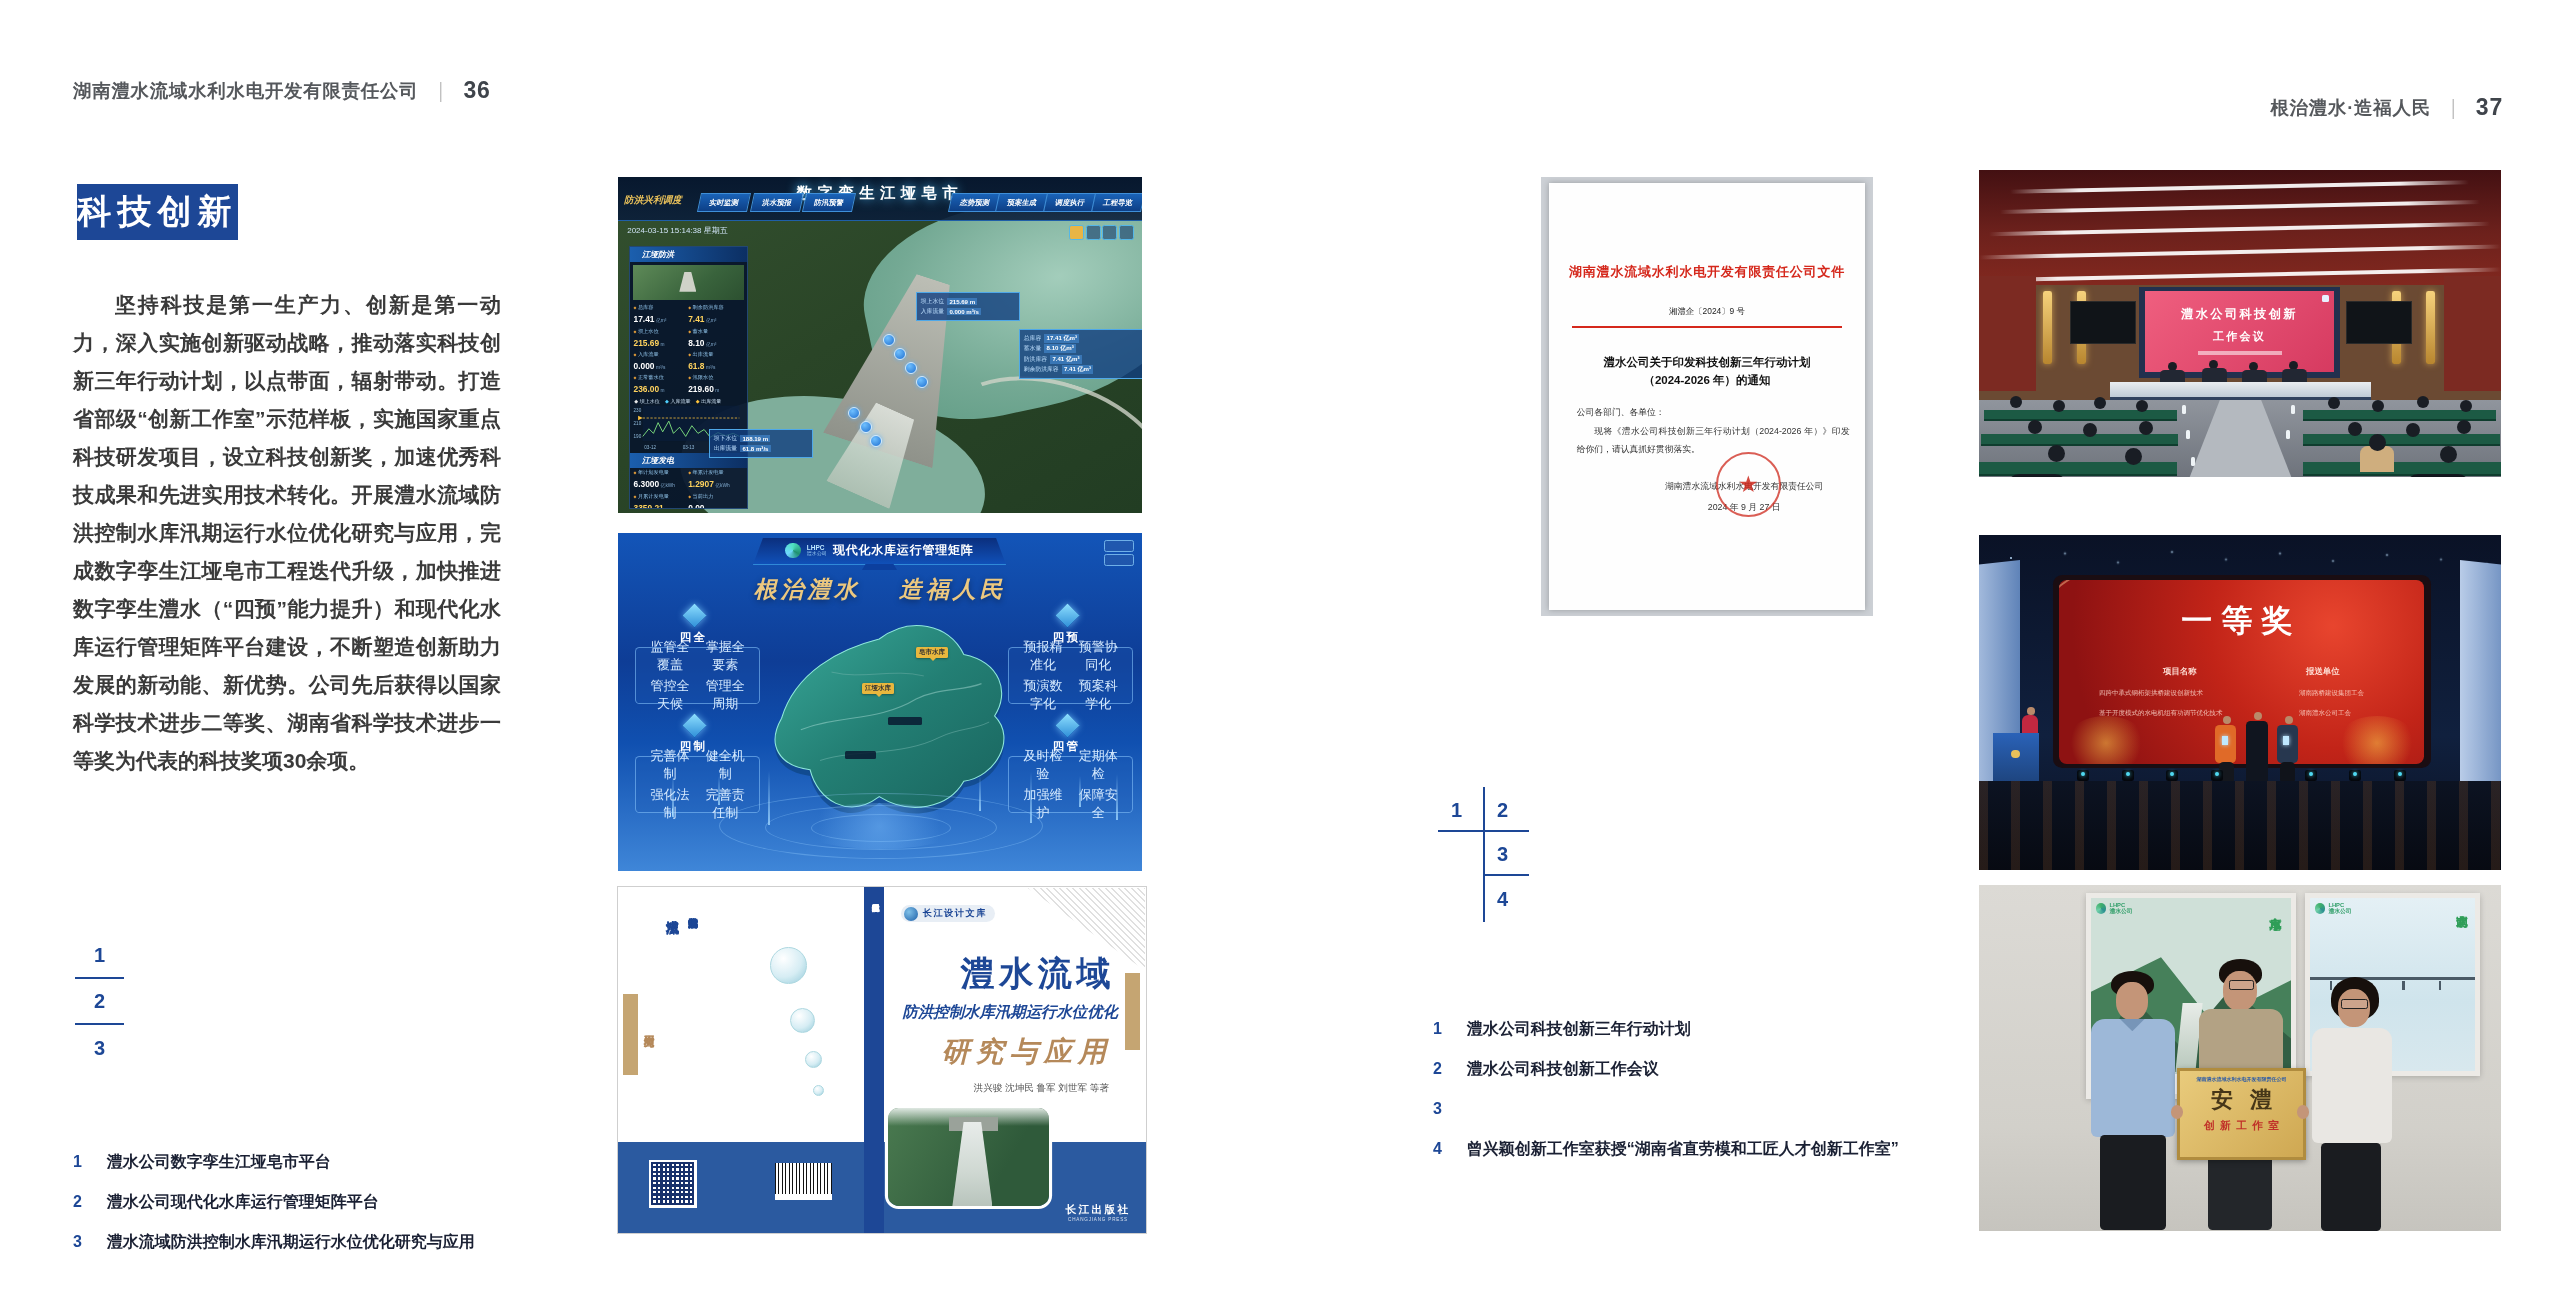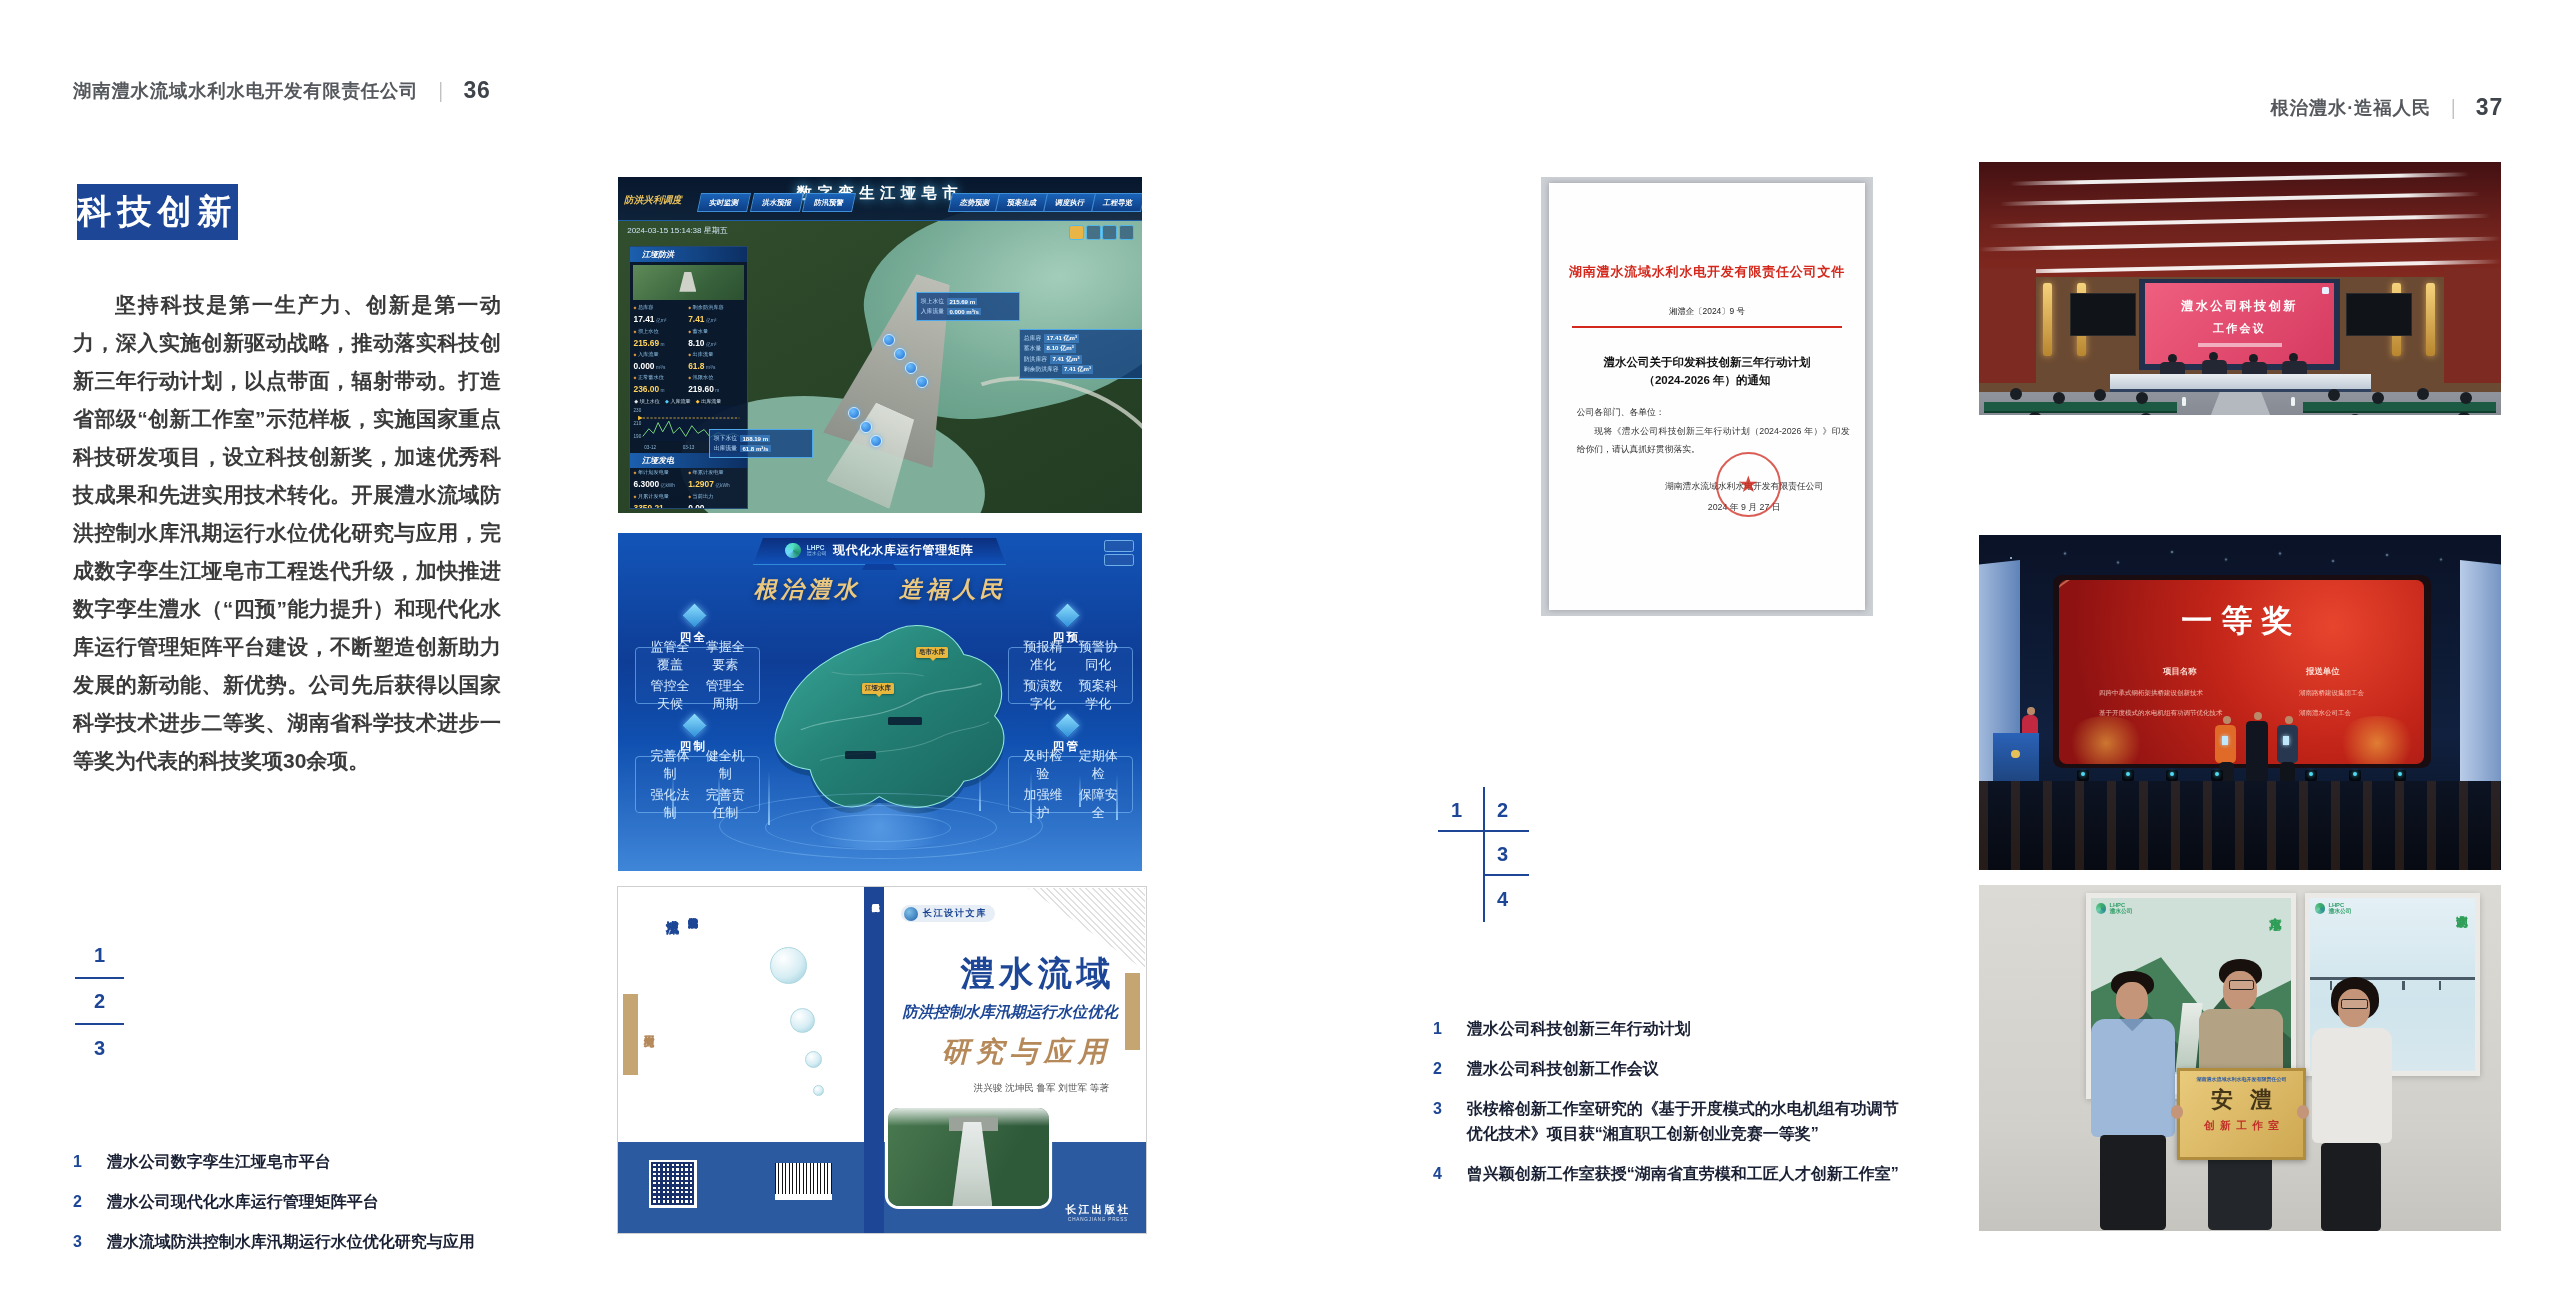--- a/index.html
+++ b/index.html
@@ -522,30 +522,28 @@
     <div class="cap">
       <span class="n">1</span>
       <span>澧水公司科技创新三年行动计划</span>
     </div>
     <div class="cap">
       <span class="n">2</span>
       <span>澧水公司科技创新工作会议</span>
     </div>
     <div class="cap">
       <span class="n">3</span>
-      <span><span>张桉榕创新工作室研究的《基于开度模式的水电机组有功调节</span><br>
-        <span>优化技术》项目获“湘直职工创新创业竞赛一等奖”</span></span>
     </div>
     <div class="cap">
       <span class="n">4</span>
       <span>曾兴颖创新工作室获授“湖南省直劳模和工匠人才创新工作室”</span>
     </div>
   </div>
 
-  <div class="ph mt" style="left:1979px;top:162px;width:522px;height:253px">
+  <div class="ph mt" style="left:1979px;top:170px;width:522px;height:307px">
     <div class="mt-ceil"></div>
     <div class="mt-strip" style="left:6%;top:15.4px;width:88%"></div>
     <div class="mt-strip" style="left:4%;top:35px;width:92%"></div>
     <div class="mt-strip" style="left:2%;top:57px;width:96%"></div>
     <div class="mt-strip" style="left:0;top:80px;width:100%"></div>
     <div class="mt-strip" style="left:0;top:103px;width:100%"></div>
     <div class="mt-red" style="left:0"></div>
     <div class="mt-red" style="right:0"></div>
     <div class="mt-sc" style="left:64px"></div>
     <div class="mt-sc" style="left:98px"></div>

